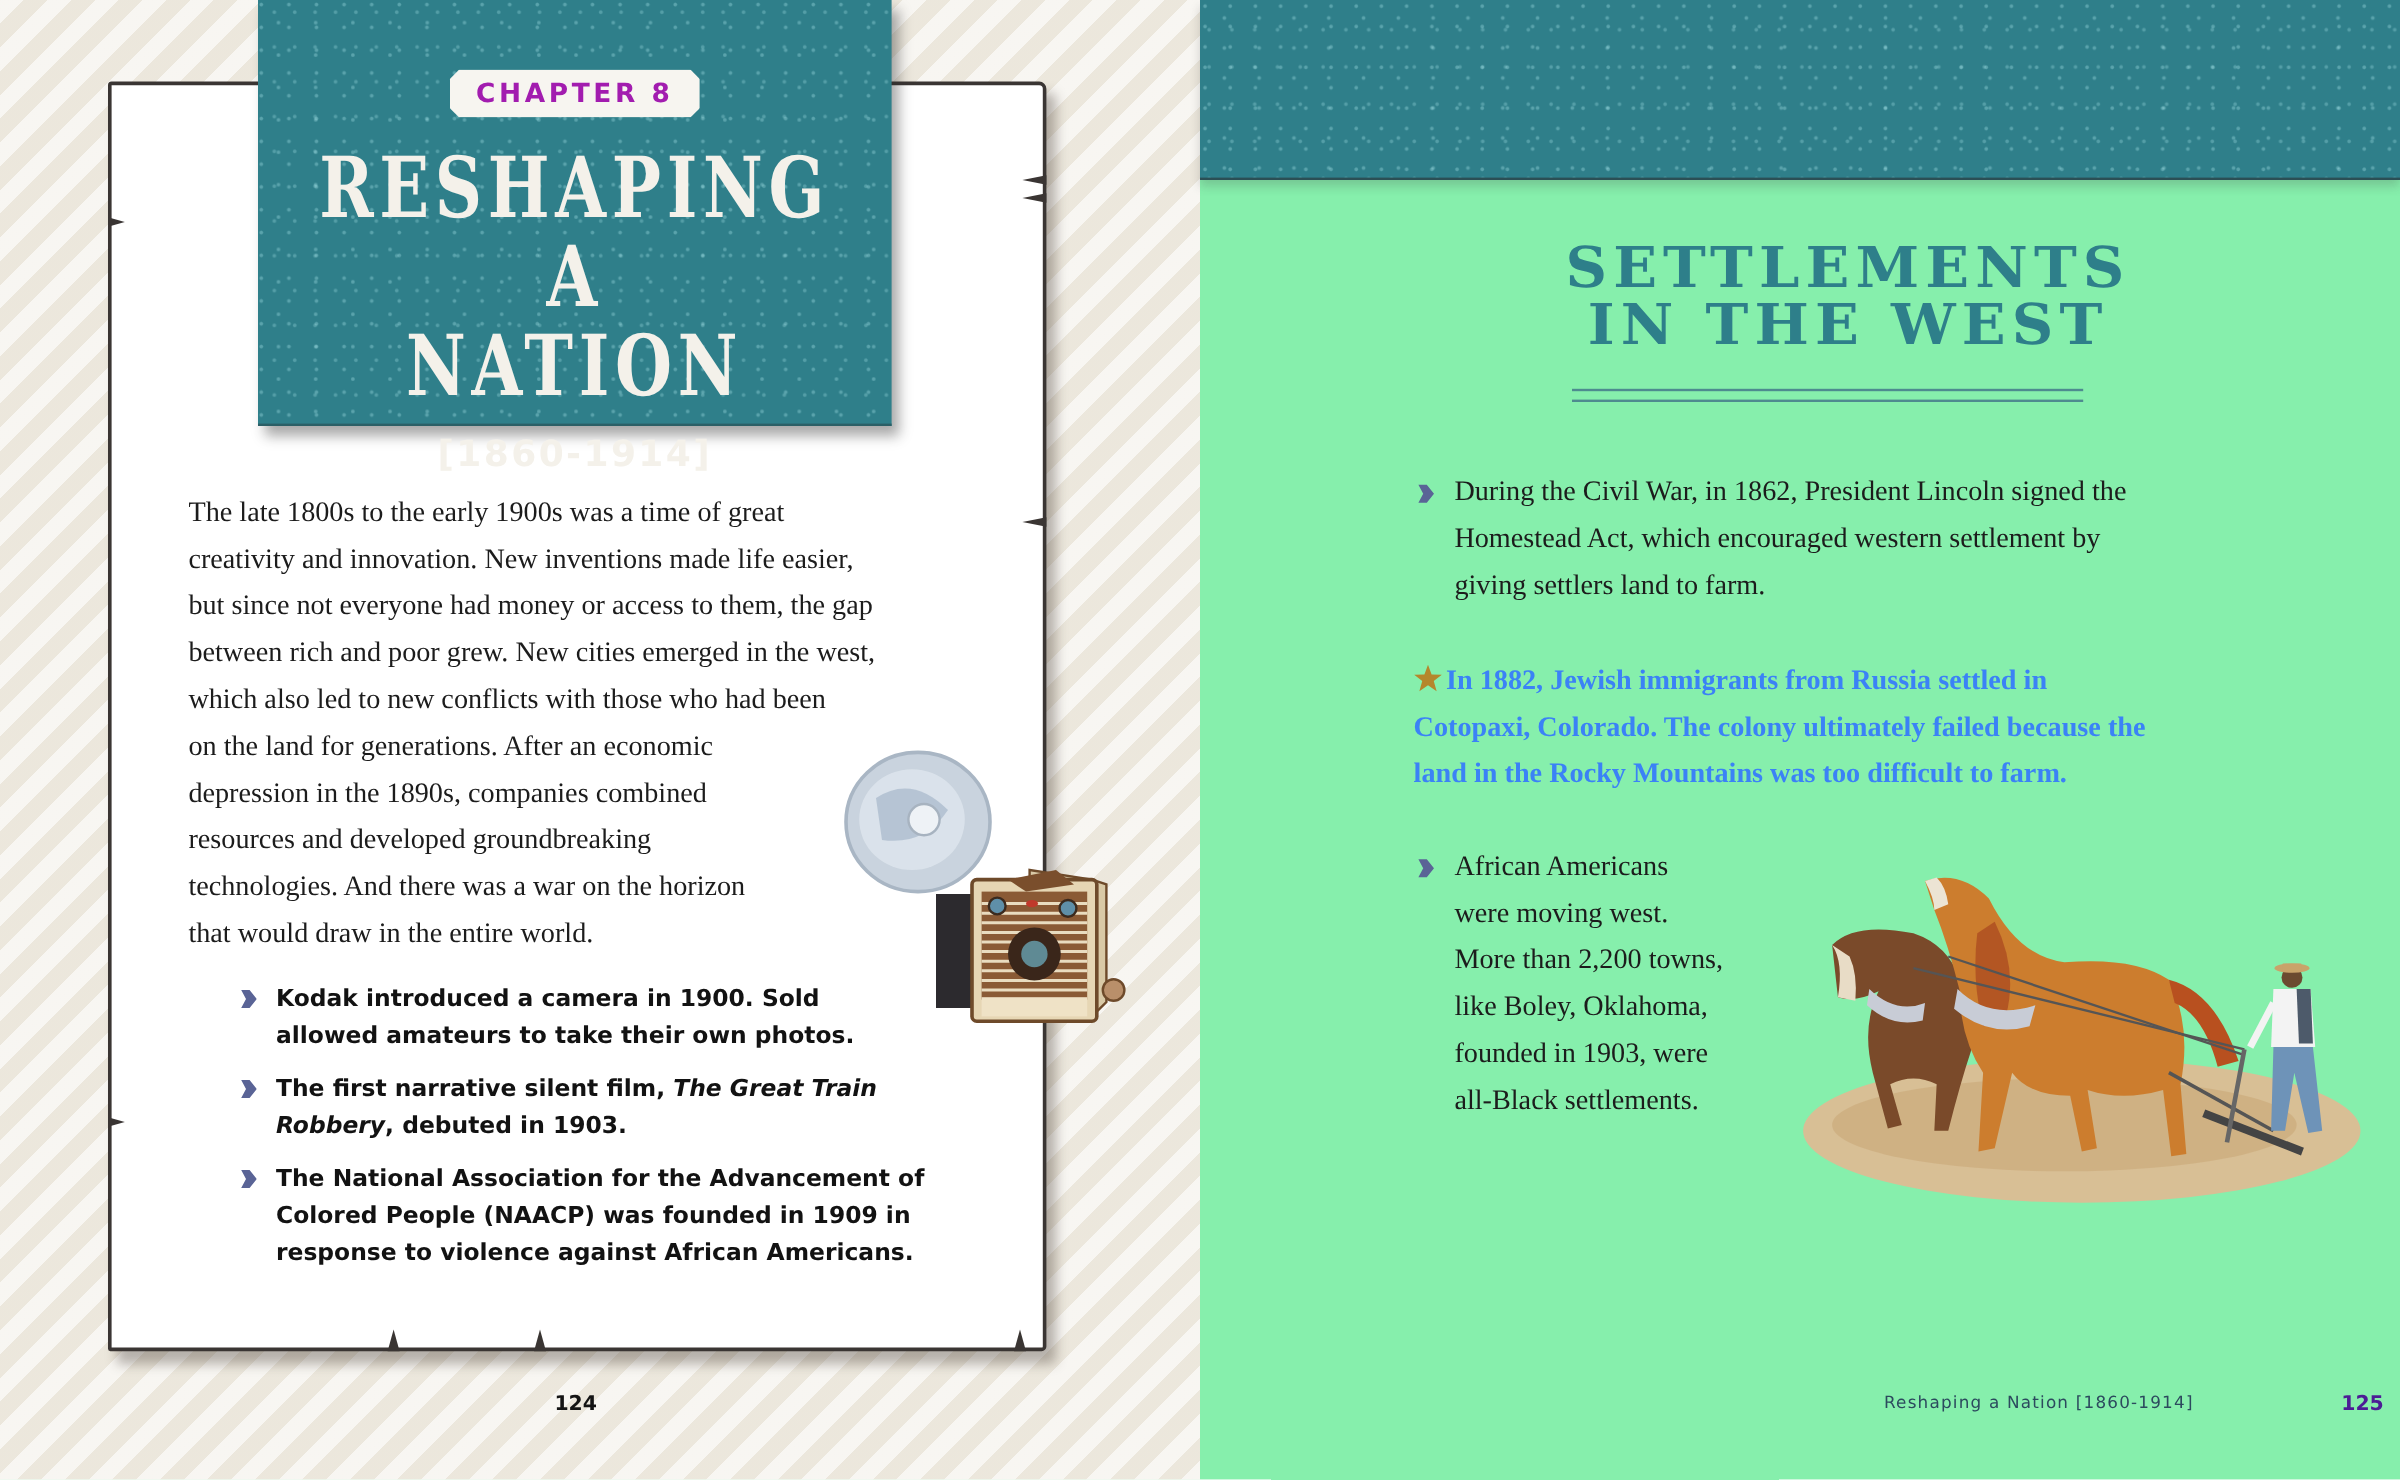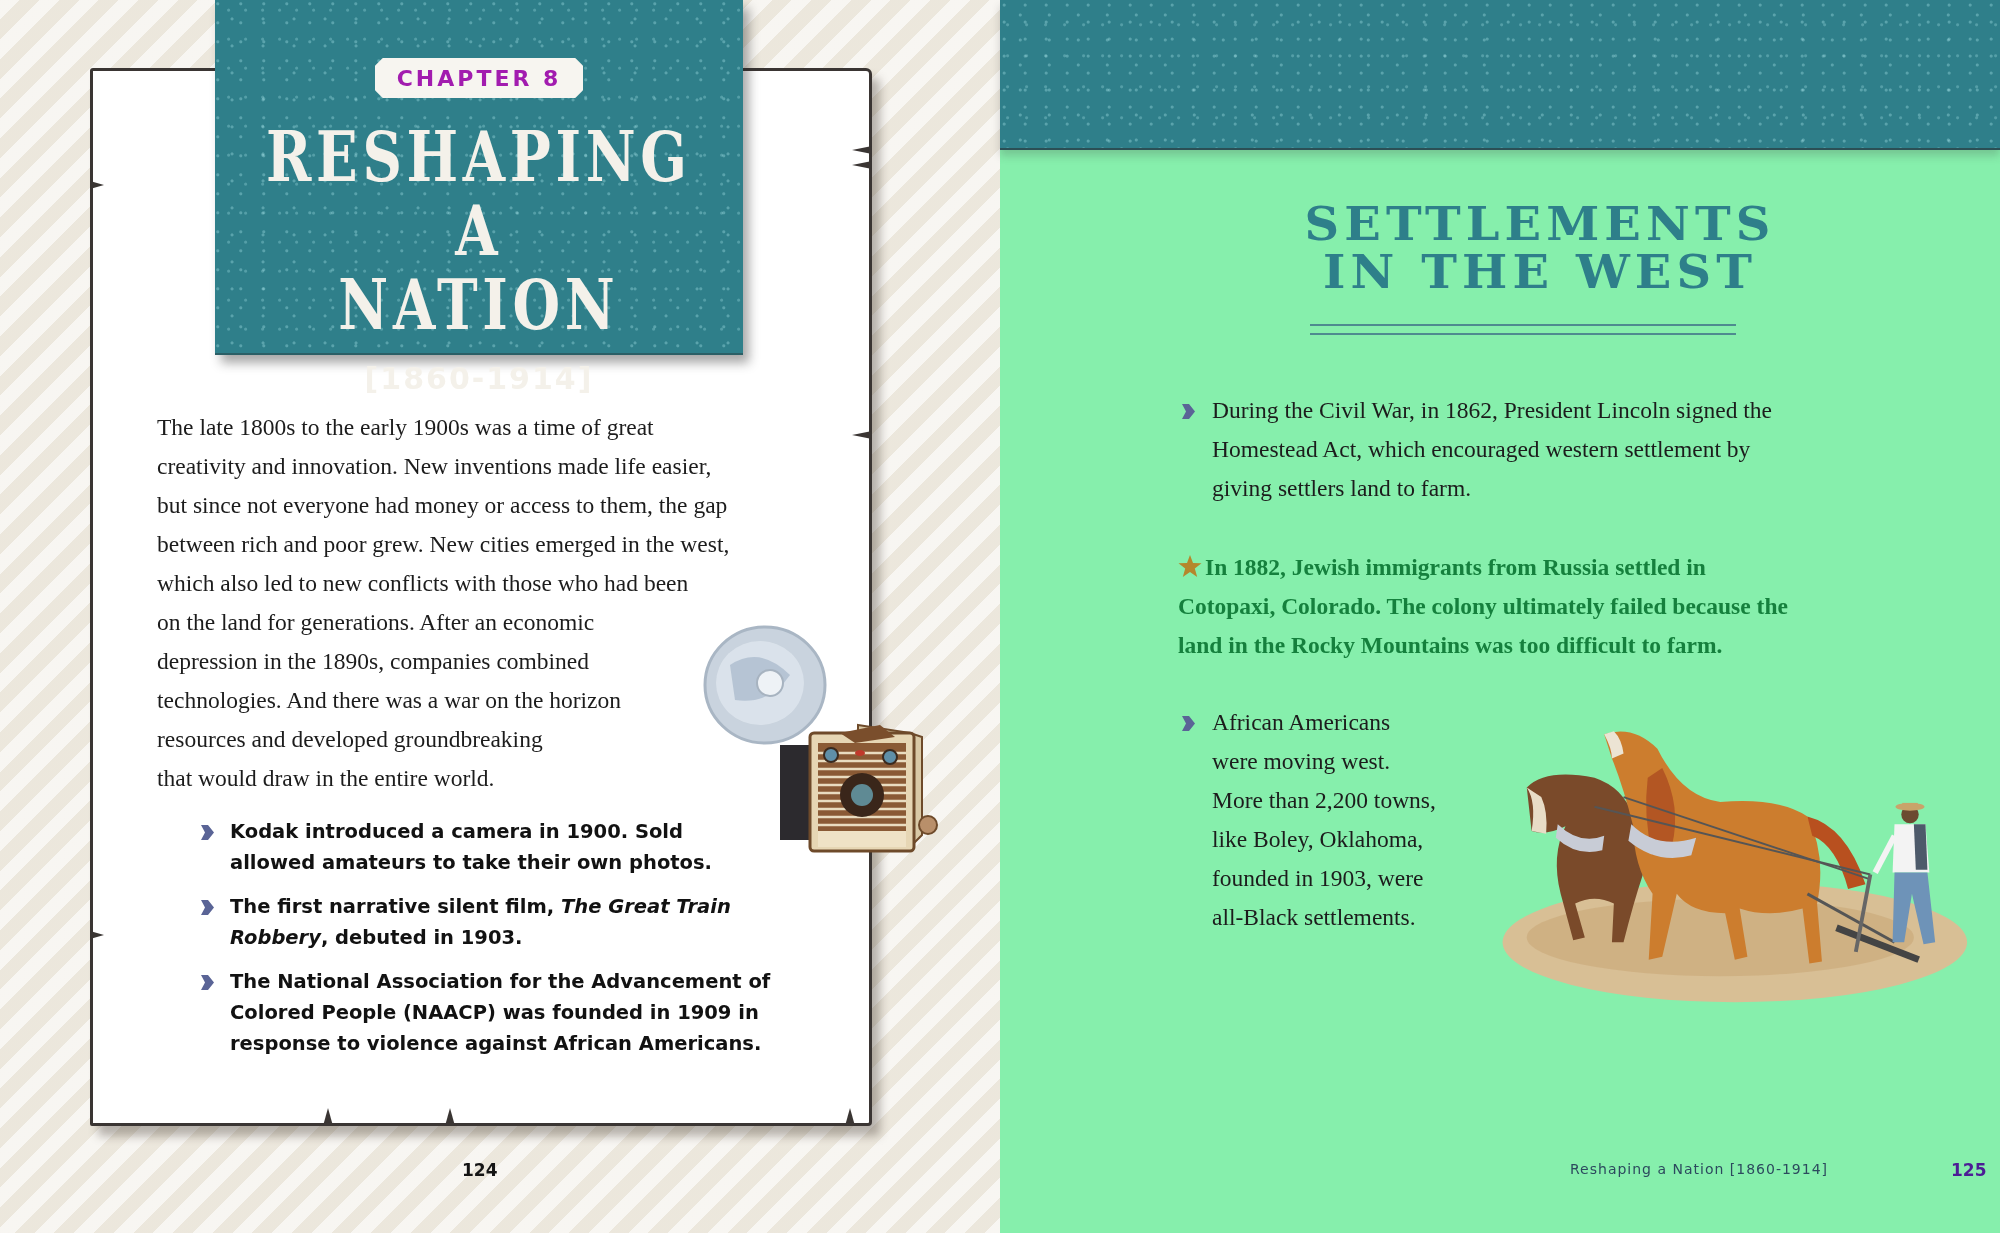--- a/index.html
+++ b/index.html
@@ -109,21 +109,21 @@
   .double-rule { position: absolute; left: 310px; top: 324px; width: 426px; height: 11px; border-top: 2px solid #4e8b8f; border-bottom: 2px solid #4e8b8f; }
 
   .facts-right { position: absolute; left: 1178px; font-family: "Liberation Serif", serif; font-size: 23.5px; line-height: 39px; color: #1c1c1c; }
   .facts-right .line { display: block; white-space: nowrap; }
   .fact-r { position: absolute; padding-left: 34px; }
   .fact-r .bullet-arrow { left: 2px; top: 12px; }
 
   .highlight {
     position: absolute; left: 1178px; top: 548px;
     font-family: "Liberation Serif", serif; font-weight: bold;
-    font-size: 23.5px; line-height: 39px; color: #15803d;
+    font-size: 23.5px; line-height: 39px; color: #3b82f6;
   }
   .highlight .line { display: block; white-space: nowrap; }
   .star-icon { display: inline-block; width: 24px; height: 24px; vertical-align: -3px; margin-right: 3px; }
 
   .horses { position: absolute; left: 1480px; top: 710px; width: 500px; height: 300px; }
 
   .running-footer {
     position: absolute; left: 1570px; top: 1161px;
     font-family: "DejaVu Sans", sans-serif; font-weight: normal; font-size: 14px; letter-spacing: 1px; color: #2c4a5e;
   }
@@ -155,22 +155,22 @@
   </div>
 
   <div class="intro-text">
     <span class="line">The late 1800s to the early 1900s was a time of great</span>
     <span class="line">creativity and innovation. New inventions made life easier,</span>
     <span class="line">but since not everyone had money or access to them, the gap</span>
     <span class="line">between rich and poor grew. New cities emerged in the west,</span>
     <span class="line">which also led to new conflicts with those who had been</span>
     <span class="line">on the land for generations. After an economic</span>
     <span class="line">depression in the 1890s, companies combined</span>
+    <span class="line">resources and developed groundbreaking</span>
     <span class="line">technologies. And there was a war on the horizon</span>
-    <span class="line">resources and developed groundbreaking</span>
     <span class="line">that would draw in the entire world.</span>
   </div>
 
   <svg class="camera" viewBox="0 0 250 230">
     <ellipse cx="75" cy="60" rx="60" ry="58" fill="#c9d3de" stroke="#a9b6c4" stroke-width="3"></ellipse>
     <ellipse cx="70" cy="58" rx="44" ry="42" fill="#dfe6ee" opacity="0.8"></ellipse>
     <path d="M40 40 Q70 20 100 50 Q80 80 45 75 Z" fill="#9fb0c4" opacity="0.6"></path>
     <circle cx="80" cy="58" r="13" fill="#eef2f6" stroke="#a7b3c0" stroke-width="2"></circle>
     <rect x="90" y="120" width="40" height="95" fill="#2c2a2e"></rect>
     <path d="M168 100 L220 108 L232 112 L232 210 L220 222 L168 222 Z" fill="#d9c9a6" stroke="#6e4a2a" stroke-width="2"></path>

